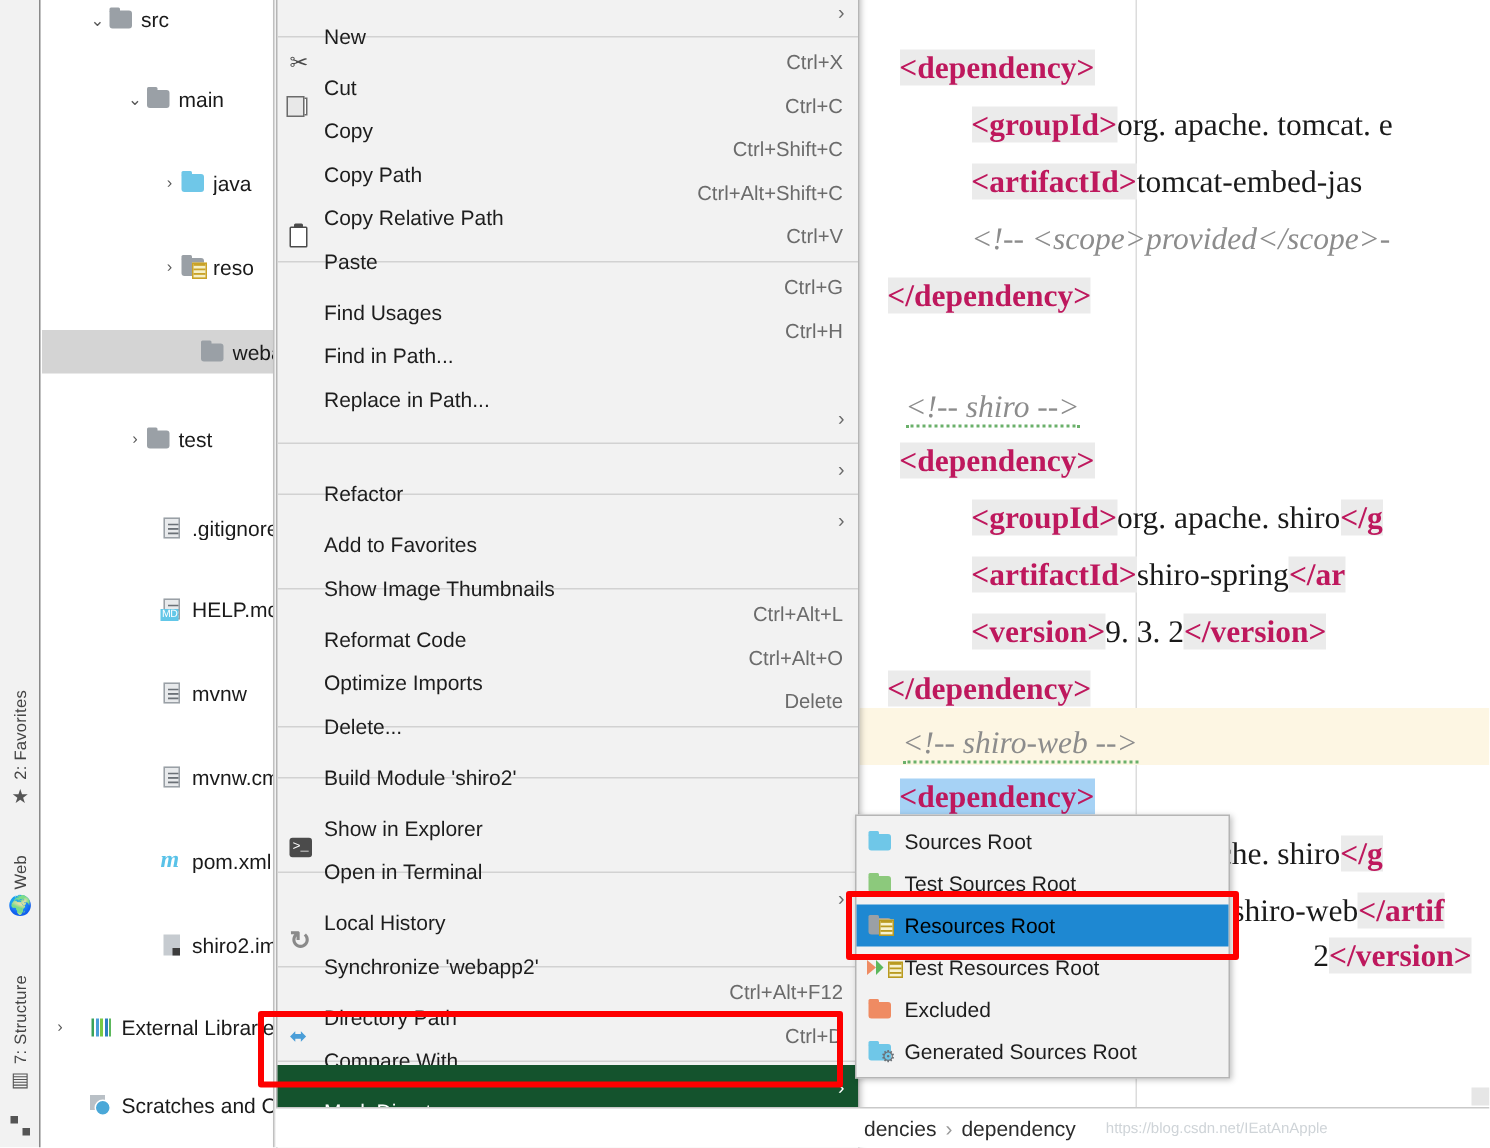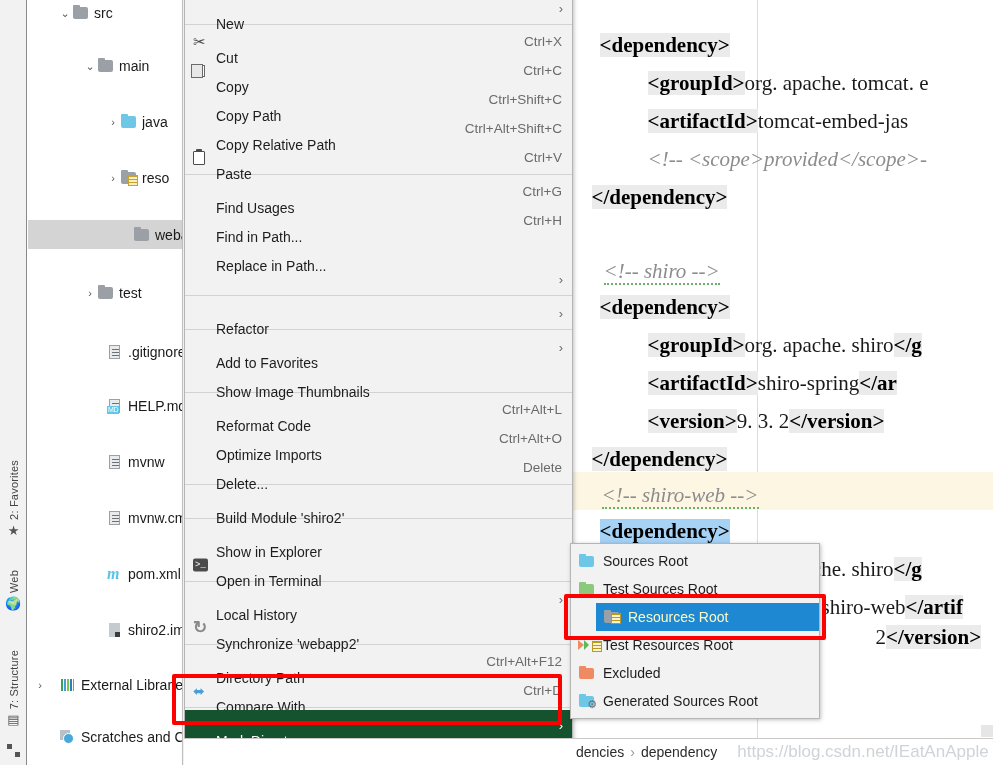--- a/index.html
+++ b/index.html
@@ -81,21 +81,21 @@
   .gutter-line { position:absolute; left: 573px; top:0; width:1px; height:738px; background:#dcdcdc; }
   .code {
     position: absolute; left: 0; top: 0;
     font-family: "Liberation Serif", serif;
     font-size: 21px;
     line-height: 38px;
     white-space: pre;
     color: #000000;
   }
   .code-line { position: absolute; left: 384px; white-space: pre; }
-  .tag { color: #000000; font-weight: bold; }
+  .tag { color: #be185d; font-weight: bold; }
   .txt { color: #1a1a1a; }
   .comment { color: #8c8c8c; font-style: italic; }
   .hl-grey { background: #ebebeb; }
   .hl-blue { background: #a6d2f5; }
   .caret-row { position:absolute; left:384px; right:0; height:38px; background:#fdf6e3; }
   .squiggle { border-bottom: 2px dotted #6ab06a; }
 
   
   .ctxmenu {
     position: absolute; left: 184px; top: -8px; width: 389px;
@@ -132,21 +132,21 @@
   .submenu {
     position: absolute; left: 570px; top: 543px; width: 250px;
     background: #f2f2f2; border: 1px solid #b5b5b5;
     box-shadow: 1px 1px 4px rgba(0,0,0,0.25);
     font-size: 14px; color: #1d1d1d; padding: 3px 0;
   }
   .sub-mi {
     position: relative; height: 28px; display: flex; align-items: center;
     padding-left: 32px; white-space: nowrap;
   }
-  .sub-mi.hl { background: #1e88d2; color: #fef9c3; margin-left: 25px; }
+  .sub-mi.hl { background: #1e88d2; color: #000000; }
   .sub-mi .sicon { position: absolute; left: 7px; top: 50%; transform: translateY(-50%);
     width: 18px; height: 16px; }
 
   .sf { position:absolute; left:1px; top:3px; width:15px; height:11px; border-radius:1px 2px 2px 2px; }
   .sf:before { content:""; position:absolute; left:0; top:-2px; width:7px; height:3px; border-radius:1px 1px 0 0; background: inherit; }
   .res-lines:after {
     content:""; position:absolute; right:-2px; bottom:-1px; width:8px; height:9px; background:#f7f2cf;
     border:1px solid #b99a20;
     background-image: linear-gradient(#b99a20 1px, transparent 1px);
     background-size: 100% 3px;
@@ -162,21 +162,21 @@
   .redbox { position: absolute; border: 4px solid #fe0000; border-radius: 2px; pointer-events: none; }
 
   
   .bottom-bar {
     position: absolute; left: 184px; bottom: 0; right: 0; height: 27px;
     background: #ffffff; border-top: 1px solid #c9c9c9;
     display: flex; align-items: center; font-size: 14px; color: #2b2b2b;
   }
   .crumb { margin-right: 6px; }
   .crumb-sep { color: #9a9a9a; margin-right: 6px; }
-  .watermark { color: #cfd4d8; margin-left: 14px; font-size: 17px; }
+  .watermark { color: #cfd4d8; margin-left: 14px; font-size: 10px; }
 
   .panel-scroll {
     position: absolute; right: 0; bottom: 28px; width: 12px; height: 12px; background: #e6e6e6;
   }
   .strip-bottom-icon { position:absolute; left:7px; bottom:8px; width:13px; height:13px; }
   .strip-bottom-icon:before{content:""; position:absolute; left:0; top:0; width:5px; height:5px; background:#555;}
   .strip-bottom-icon:after{content:""; position:absolute; right:0; bottom:0; width:5px; height:5px; background:#555;}
 </style>
 </head>
 <body>

